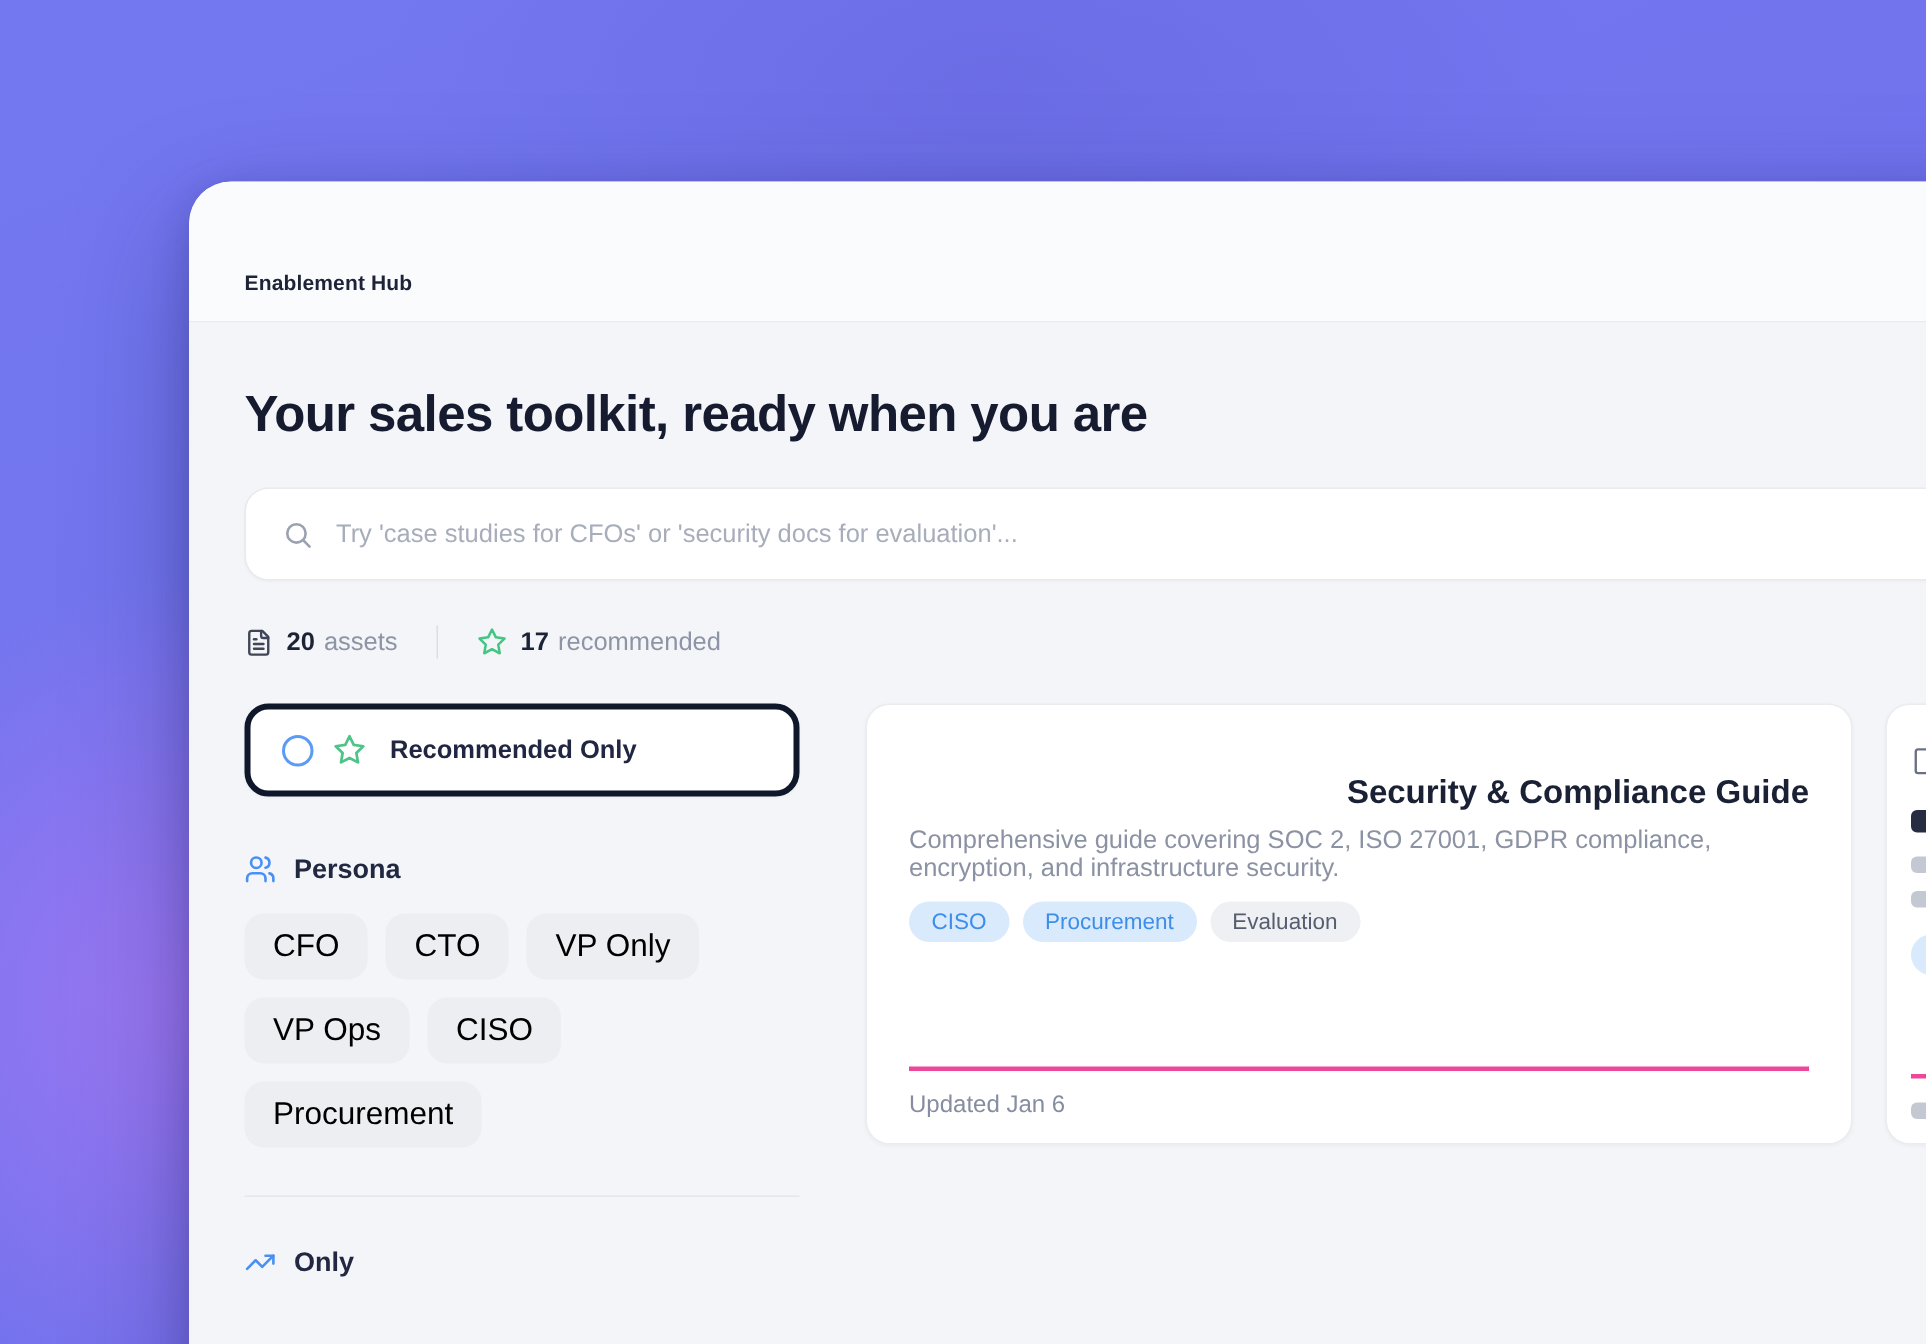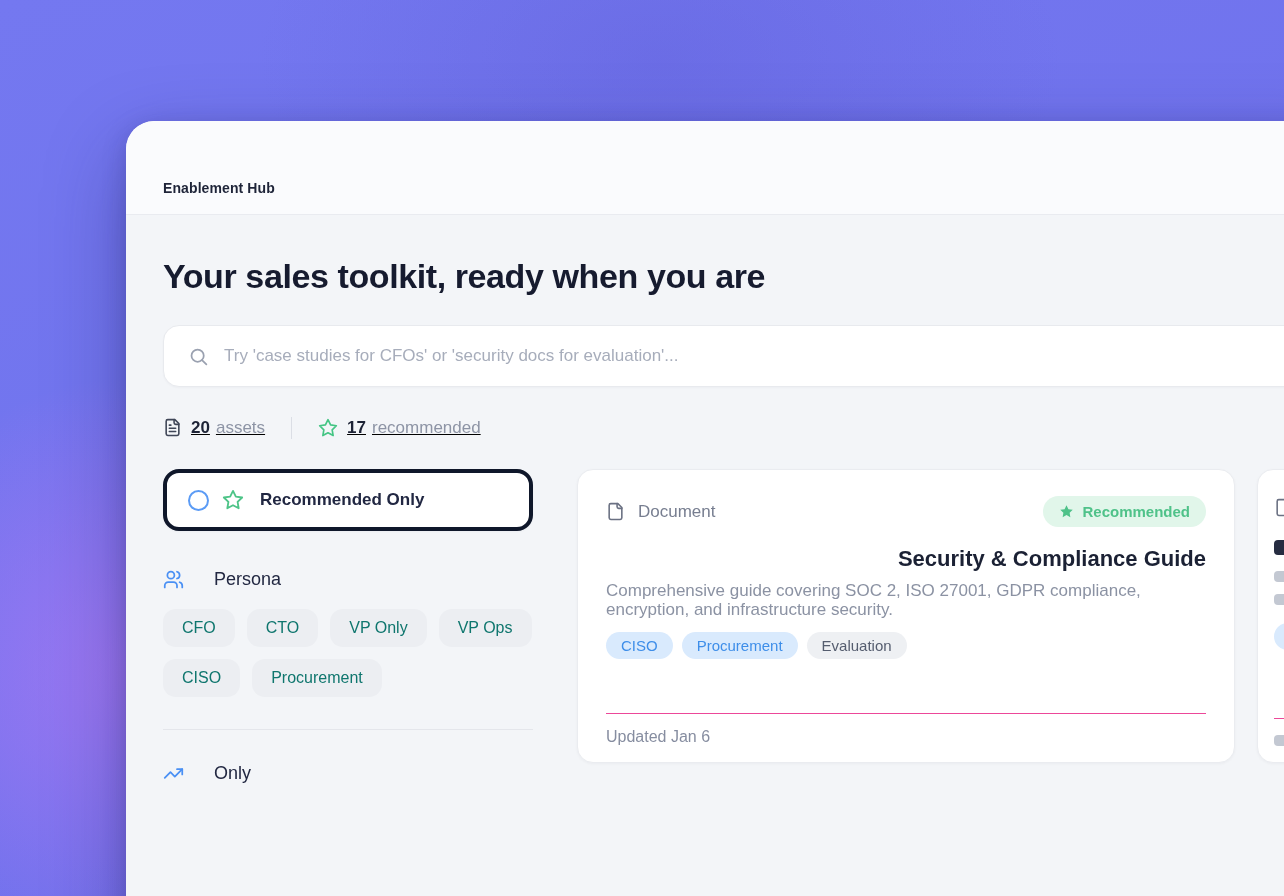--- a/index.html
+++ b/index.html
@@ -44,42 +44,42 @@
   }
   .searchbar input {
     border:none; outline:none; flex:1; font-size:17px; color:#374055; background:transparent;
     font-family:"Liberation Sans","DejaVu Sans",sans-serif;
   }
   .searchbar input::placeholder { color:#a7adbb; }
 
   .stats { margin-top:30px; display:flex; align-items:center; font-size:17px; }
   .stats .num { font-weight:700; color:#1d2336; }
   .stats .lbl { color:#8d94a5; margin-left:6px; }
-  .stats .grp { display:flex; align-items:flex-start; gap:9px;text-decoration:underline; }
+  .stats .grp { display:flex; align-items:flex-end; gap:9px; }
   .stat-divider { width:1px; height:22px; background:#dbdee5; margin:0 26px; }
 
   .layout { margin-top:30px; display:flex; gap:44px; align-items:flex-start; }
 
   
   .sidebar { width:370px; flex-shrink:0; }
   .toggle-card {
     height:62px; background:#ffffff; border:4px solid #0f172a; border-radius:16px;
     display:flex; align-items:center; padding:0 21px; gap:13px; cursor:pointer;
     box-shadow:0 1px 2px rgba(20,25,60,0.03);
   }
   .toggle-circle { width:21px; height:21px; border:2px solid #5b9bf5; border-radius:50%; }
   .toggle-label { font-size:17px; font-weight:700; color:#212742; margin-left:3px; }
 
   .sec-head { display:flex; align-items:center; gap:12px; }
-  .sec-label { font-size:18px; font-weight:400; color:#222842;margin-left:18px; }
+  .sec-label { font-size:18px; font-weight:700; color:#222842; }
   .persona-section { margin-top:38px; }
   .chips { margin-top:19px; display:flex; flex-wrap:wrap; gap:12px; max-width:370px; }
   .chip {
     background:#eceef2; border:none; border-radius:13px; padding:10px 19px;
-    font-size:16px; color:#0f766e; cursor:pointer;
+    font-size:21px; color:#000000; cursor:pointer;
     font-family:"Liberation Sans","DejaVu Sans",sans-serif;
   }
   .side-divider { border:none; border-top:1px solid #e4e6eb; margin-top:32px; }
   .stage-section { margin-top:33px; }
 
   
   .cards { display:flex; gap:22px; }
   .card {
     width:658px; height:294px; flex-shrink:0;
     background:#ffffff; border:1px solid #eaecf0; border-radius:16px;
@@ -93,21 +93,21 @@
     display:flex; align-items:center; gap:8px; background:#e1f6ea; color:#4fc289;
     font-size:15px; font-weight:700; padding:7px 16px; border-radius:999px;
   }
   .card-title { margin-top:19px; font-size:22px; font-weight:700; color:#1b2134;text-align:right; }
   .card-desc { margin-top:9px; font-size:17px; color:#8b92a3; line-height:19px; }
   .tags { margin-top:13px; display:flex; gap:9px; }
   .tag { font-size:15px; padding:5px 15px; border-radius:999px; }
   .tag.blue { background:#d9eafd; color:#3e8ee9; }
   .tag.gray { background:#eef0f3; color:#555d6f; }
   .card-foot {
-    margin-top:auto; border-top:1px solid #ec4899; padding-top:14px;
+    margin-top:auto; border-top:3px solid #ec4899; padding-top:14px;
     font-size:16px; color:#868da0;
   }
 
   
   .card-clipped { padding-left:16px; }
   .frag-title { margin-top:21px; width:150px; height:15px; border-radius:4px; background:#262c41; }
   .frag-line { margin-top:16px; width:180px; height:11px; border-radius:4px; background:#c3c8d2; }
   .frag-line2 { margin-top:12px; width:140px; height:11px; border-radius:4px; background:#c3c8d2; }
   .frag-tag { margin-top:18px; width:70px; height:27px; border-radius:999px; background:#d9eafd; }
   .frag-foot { width:90px; height:11px; border-radius:4px; background:#c3c8d2; margin-top:2px; }
@@ -209,39 +209,20 @@
             </span>
             <span class="sec-label">Only</span>
           </div>
         </section>
 
       </aside>
 
       <div class="cards">
 
         <article class="card">
-          <div class="card-top">
-            <div class="card-type">
-              <span>
-                <svg width="19" height="23" viewBox="0 0 24 24" fill="none" stroke="#6b7183" stroke-width="2" stroke-linecap="round" stroke-linejoin="round">
-                    <path d="M15 2H6a2 2 0 0 0-2 2v16a2 2 0 0 0 2 2h12a2 2 0 0 0 2-2V7Z"></path>
-                    <path d="M14 2v4a2 2 0 0 0 2 2h4"></path>
-                  </svg>
-              </span>
-              <span class="type-label">Document</span>
-            </div>
-            <div class="badge">
-              <span>
-                <svg width="15" height="15" viewBox="0 0 24 24" fill="#4fc289" stroke="none">
-                    <polygon points="12 2 15.09 8.26 22 9.27 17 14.14 18.18 21.02 12 17.77 5.82 21.02 7 14.14 2 9.27 8.91 8.26 12 2"></polygon>
-                  </svg>
-              </span>
-              <span>Recommended</span>
-            </div>
-          </div>
           <h3 class="card-title">Security &amp; Compliance Guide</h3>
           <p class="card-desc">Comprehensive guide covering SOC 2, ISO 27001, GDPR compliance, encryption, and infrastructure security.</p>
           <div class="tags">
             <span class="tag blue">CISO</span>
             <span class="tag blue">Procurement</span>
             <span class="tag gray">Evaluation</span>
           </div>
           <div class="card-foot">Updated Jan 6</div>
         </article>
 

